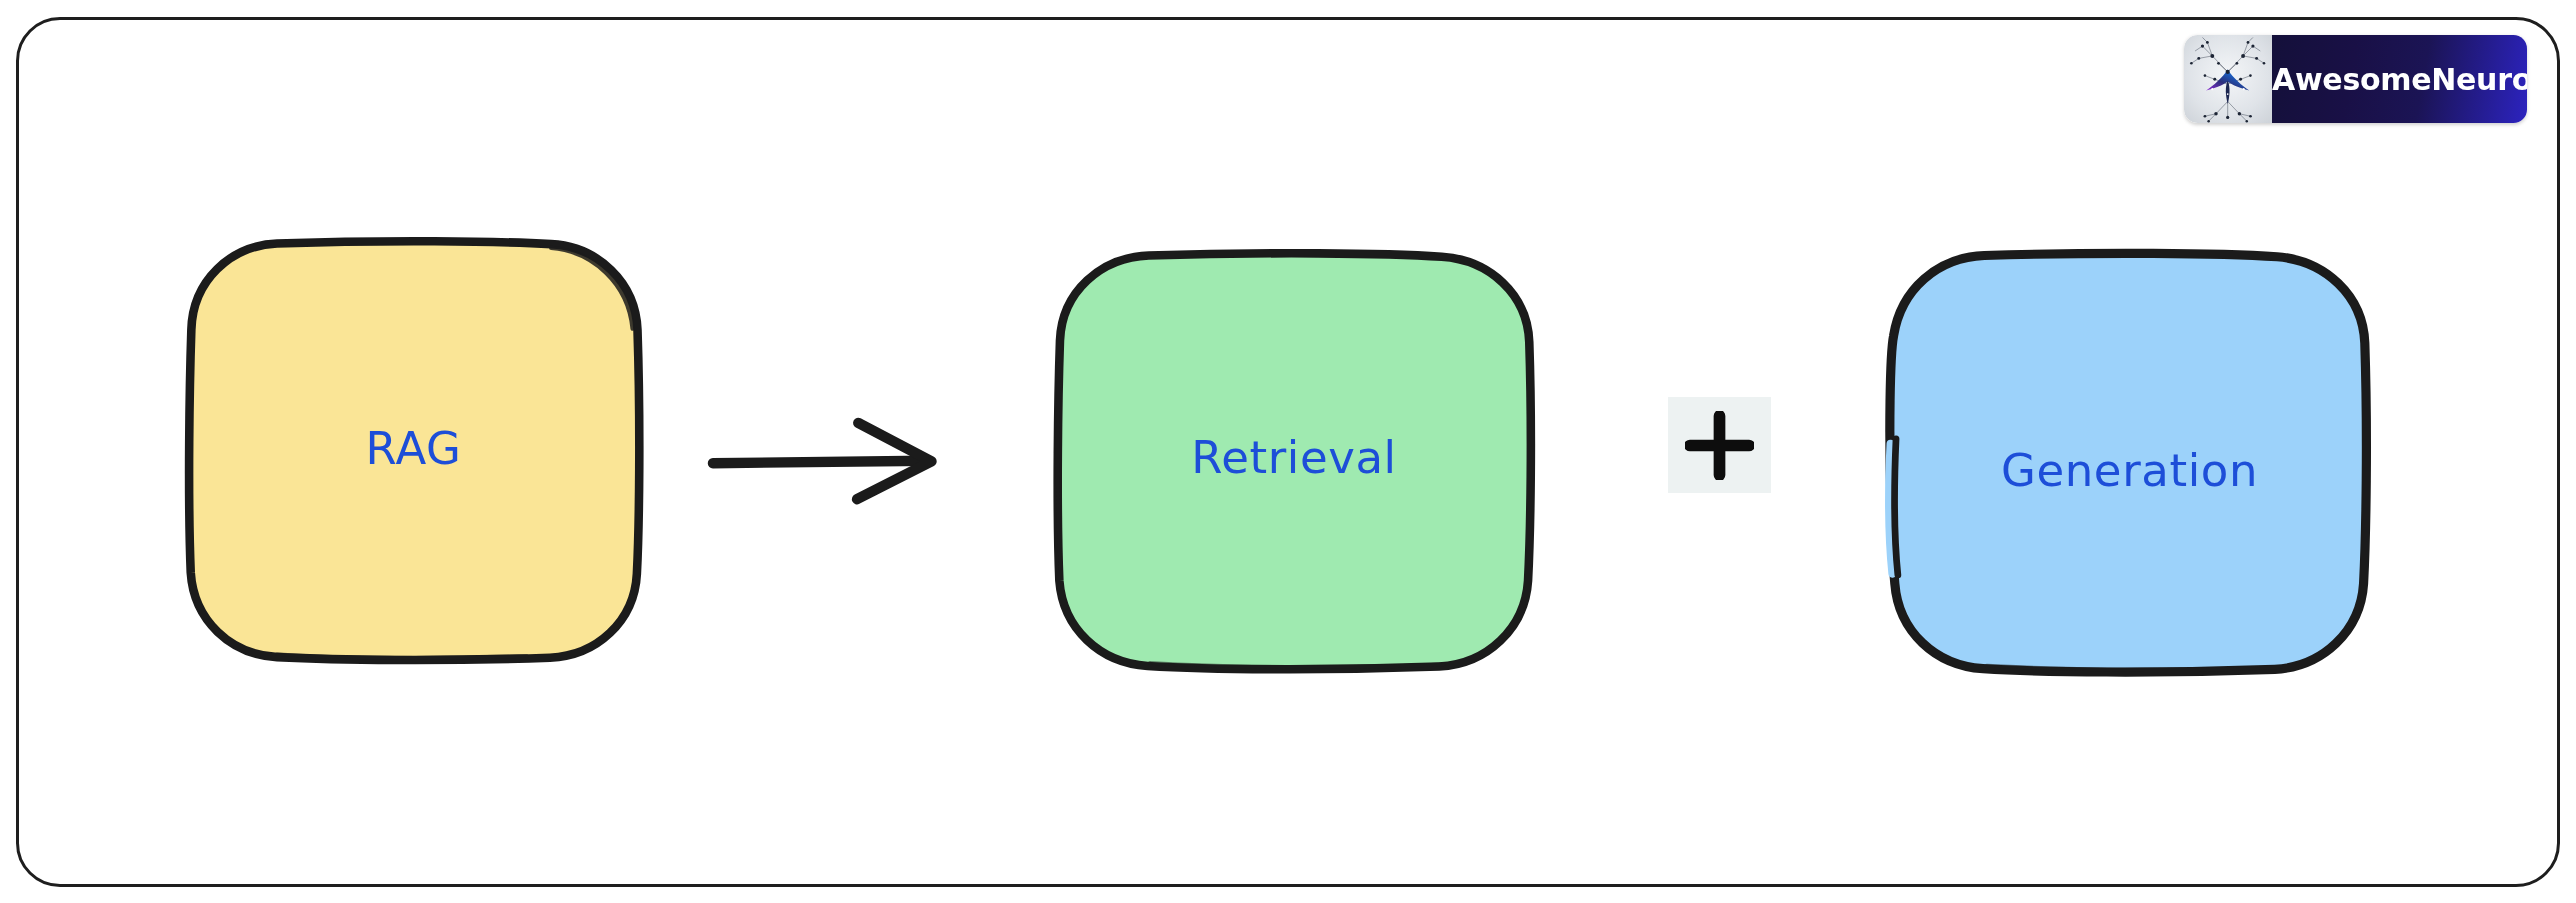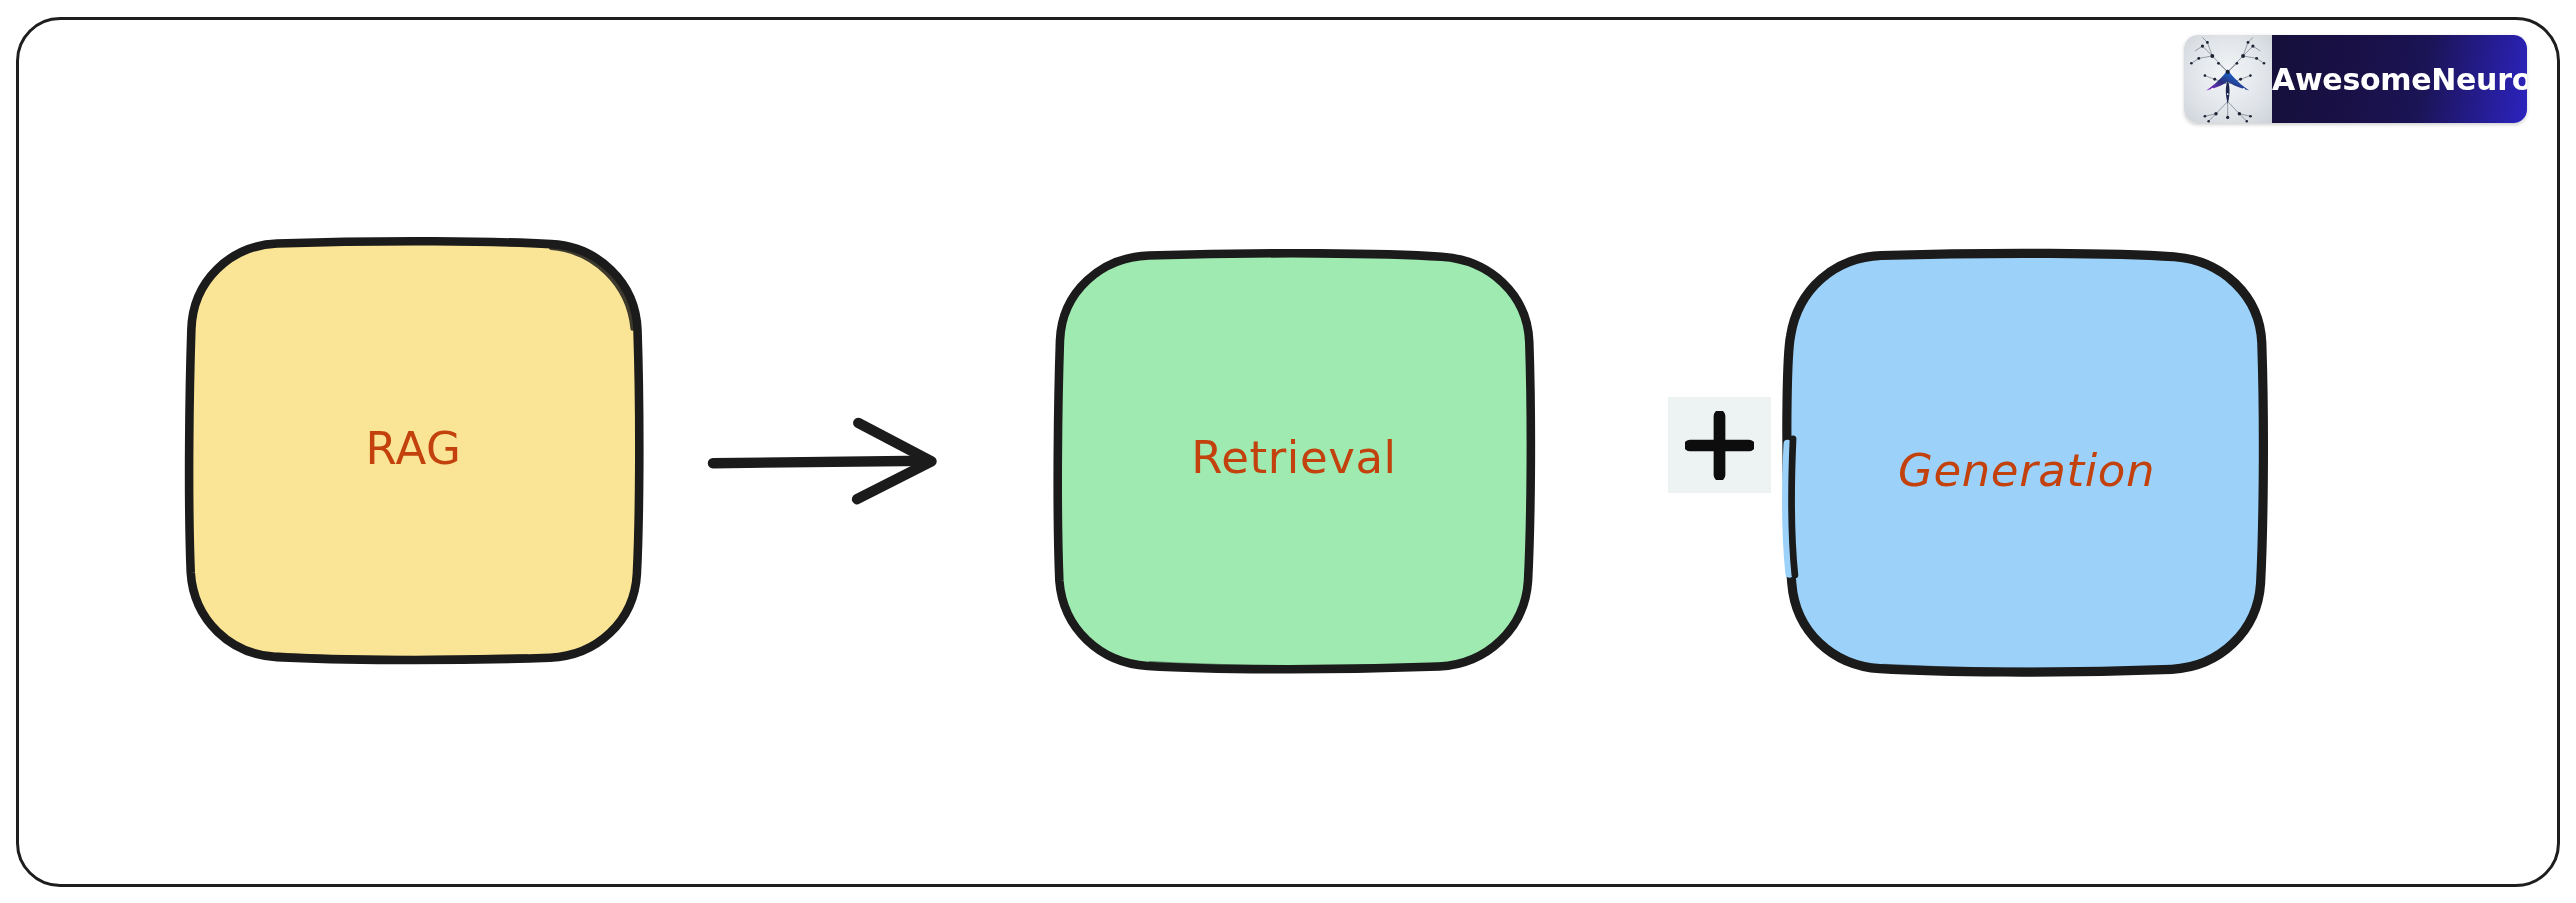--- a/index.html
+++ b/index.html
@@ -44,21 +44,21 @@
     position: absolute;
     left: 0;
     top: 0;
     width: 100%;
     height: 100%;
     overflow: visible;
   }
   .node-label {
     position: relative;
     z-index: 3;
-    color: #c2410c;
+    color: #1d4ed8;
     font-family: "DejaVu Sans", sans-serif;
     font-weight: 400;
     letter-spacing: 0.6px;
     white-space: nowrap;
     line-height: 1;
   }
 
   
   #node-rag {
     left: 184px;
@@ -78,25 +78,24 @@
     width: 484px;
     height: 419px;
   }
   #node-retrieval .node-label {
     font-size: 45px;
     transform: translateY(-2.4px);
   }
 
   
   #node-generation {
-    left: 1782px;
+    left: 1885px;
     top: 250px;
     width: 489px;
     height: 423px;
-    font-style: italic;
   }
   #node-generation .node-label {
     font-size: 45px;
     transform: translateY(8.6px);
   }
 
   
   #arrow-connector {
     position: absolute;
     left: 704px;

